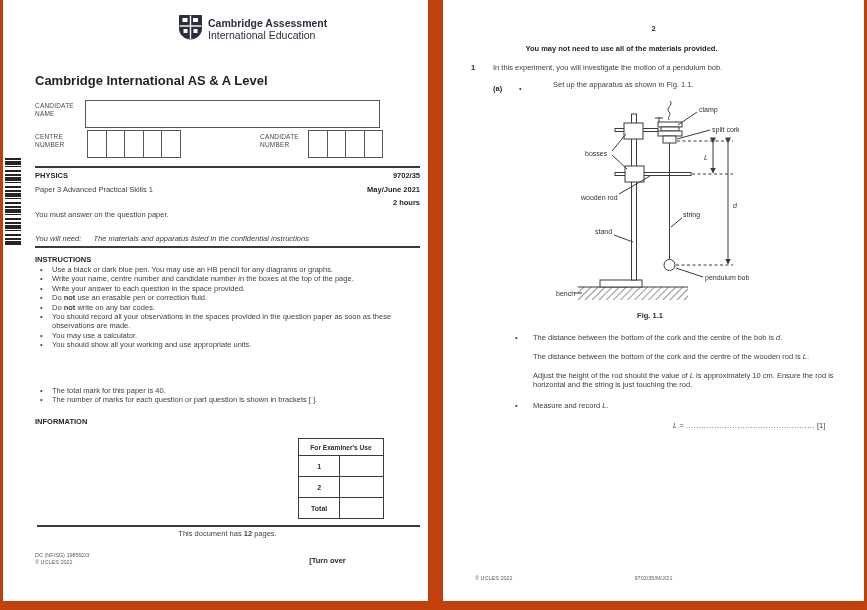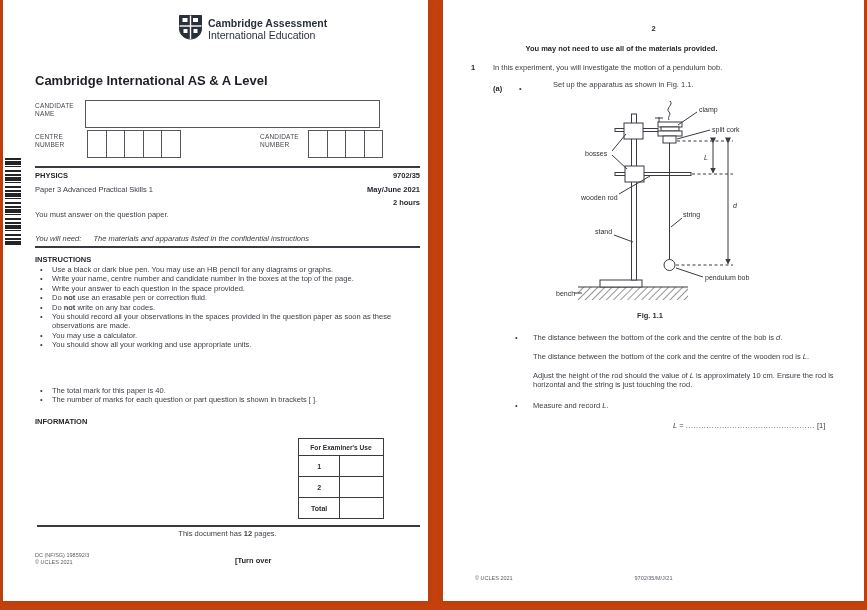--- a/index.html
+++ b/index.html
@@ -168,21 +168,21 @@
         <div class="tl">Total</div>
         <div class="td"></div>
       </div>
     </div>
 
     <div class="rule-thin" style="left:34px; top:525px; width:383px; height:1.5px;"></div>
     <div class="abs body-t" style="left:32px; top:529px; width:385px; text-align:center;"><span>This document has </span><span style="font-weight: bold;">12</span><span> pages.</span></div>
 
     <div class="abs tiny" style="left:32px; top:552px;">DC (NF/SG) 198592/3</div>
     <div class="abs tiny" style="left:32px; top:559px;">© UCLES 2021</div>
-    <div class="abs b body-t" style="left:232px; top:556px; width:185px; text-align:left; color:#26262e;">[Turn over</div>
+    <div class="abs b body-t" style="left:232px; top:556px; width:185px; text-align:center; color:#26262e;">[Turn over</div>
 
     <div class="barcode"></div>
   </div>
 
   <div class="page page-right">
 
     <div class="abs b rp-text" style="left:0; top:24px; width:421px; text-align:center; color:#26262e;">2</div>
 
     <div class="abs b rp-text" style="left:12px; top:44px; width:333px; text-align:center; color:#26262e;">You may not need to use all of the materials provided.</div>
 

